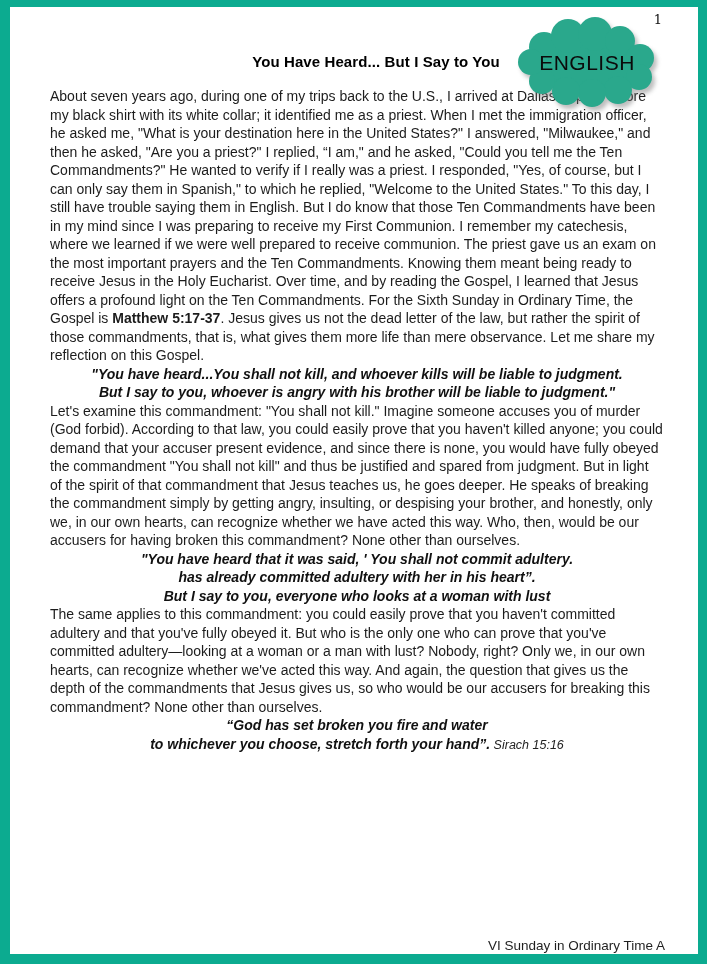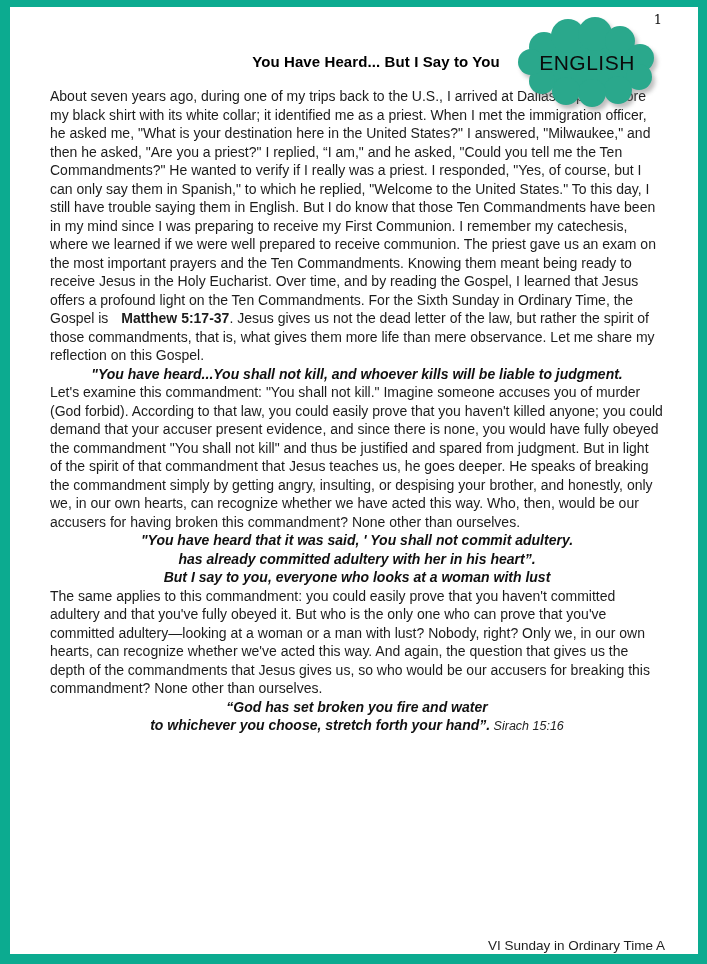--- a/index.html
+++ b/index.html
@@ -58,21 +58,21 @@
   }
   .cite{
     font-weight:normal;
     font-size:12.5px;color:#222;
   }
   .blessings{margin-top:17px;}
   .footer{
     position:absolute;right:33px;bottom:1px;
     font-size:13.5px;color:#1f1f1f;
   }
-  b{font-weight:bold;margin-left:9px;}
+  b{font-weight:bold;}
 </style>
 </head>
 <body>
 
 <div class="page">
 
   <div class="page-number">1</div>
 
   <div class="badge">
     <svg viewBox="0 0 150 92" aria-hidden="true">
@@ -95,20 +95,21 @@
   </div>
 
   <h1 class="title">You Have Heard... But I Say to You</h1>
 
   <div class="content">
 
     <p><span>About seven years ago, during one of my trips back to the U.S., I arrived at Dallas Airport. I wore my black shirt with its white collar; it identified me as a priest. When I met the immigration officer, he asked me, "What is your destination here in the United States?" I answered, "Milwaukee," and then he asked, "Are you a priest?" I replied, “I am," and he asked, "Could you tell me the Ten Commandments?" He wanted to verify if I really was a priest. I responded, "Yes, of course, but I can only say them in Spanish," to which he replied, "Welcome to the United States." To this day, I still have trouble saying them in English. But I do know that those Ten Commandments have been in my mind since I was preparing to receive my First Communion. I remember my catechesis, where we learned if we were well prepared to receive communion. The priest gave us an exam on the most important prayers and the Ten Commandments. Knowing them meant being ready to receive Jesus in the Holy Eucharist. Over time, and by reading the Gospel, I learned that Jesus offers a profound light on the Ten Commandments. For the Sixth Sunday in Ordinary Time, the Gospel is </span><b>Matthew 5:17-37</b><span>. Jesus gives us not the dead letter of the law, but rather the spirit of those commandments, that is, what gives them more life than mere observance. Let me share my reflection on this Gospel.</span></p>
 
     <div class="quote">
       <div>"You have heard...You shall not kill, and whoever kills will be liable to judgment.</div>
+      <div>But I say to you, whoever is angry with his brother will be liable to judgment."</div>
     </div>
 
     <p>Let's examine this commandment: "You shall not kill." Imagine someone accuses you of murder (God forbid). According to that law, you could easily prove that you haven't killed anyone; you could demand that your accuser present evidence, and since there is none, you would have fully obeyed the commandment "You shall not kill" and thus be justified and spared from judgment. But in light of the spirit of that commandment that Jesus teaches us, he goes deeper. He speaks of breaking the commandment simply by getting angry, insulting, or despising your brother, and honestly, only we, in our own hearts, can recognize whether we have acted this way. Who, then, would be our accusers for having broken this commandment? None other than ourselves.</p>
 
     <div class="quote">
       <div>"You have heard that it was said, ' You shall not commit adultery.</div>
       <div>has already committed adultery with her in his heart”.</div>
       <div>But I say to you, everyone who looks at a woman with lust</div>
     </div>
 

